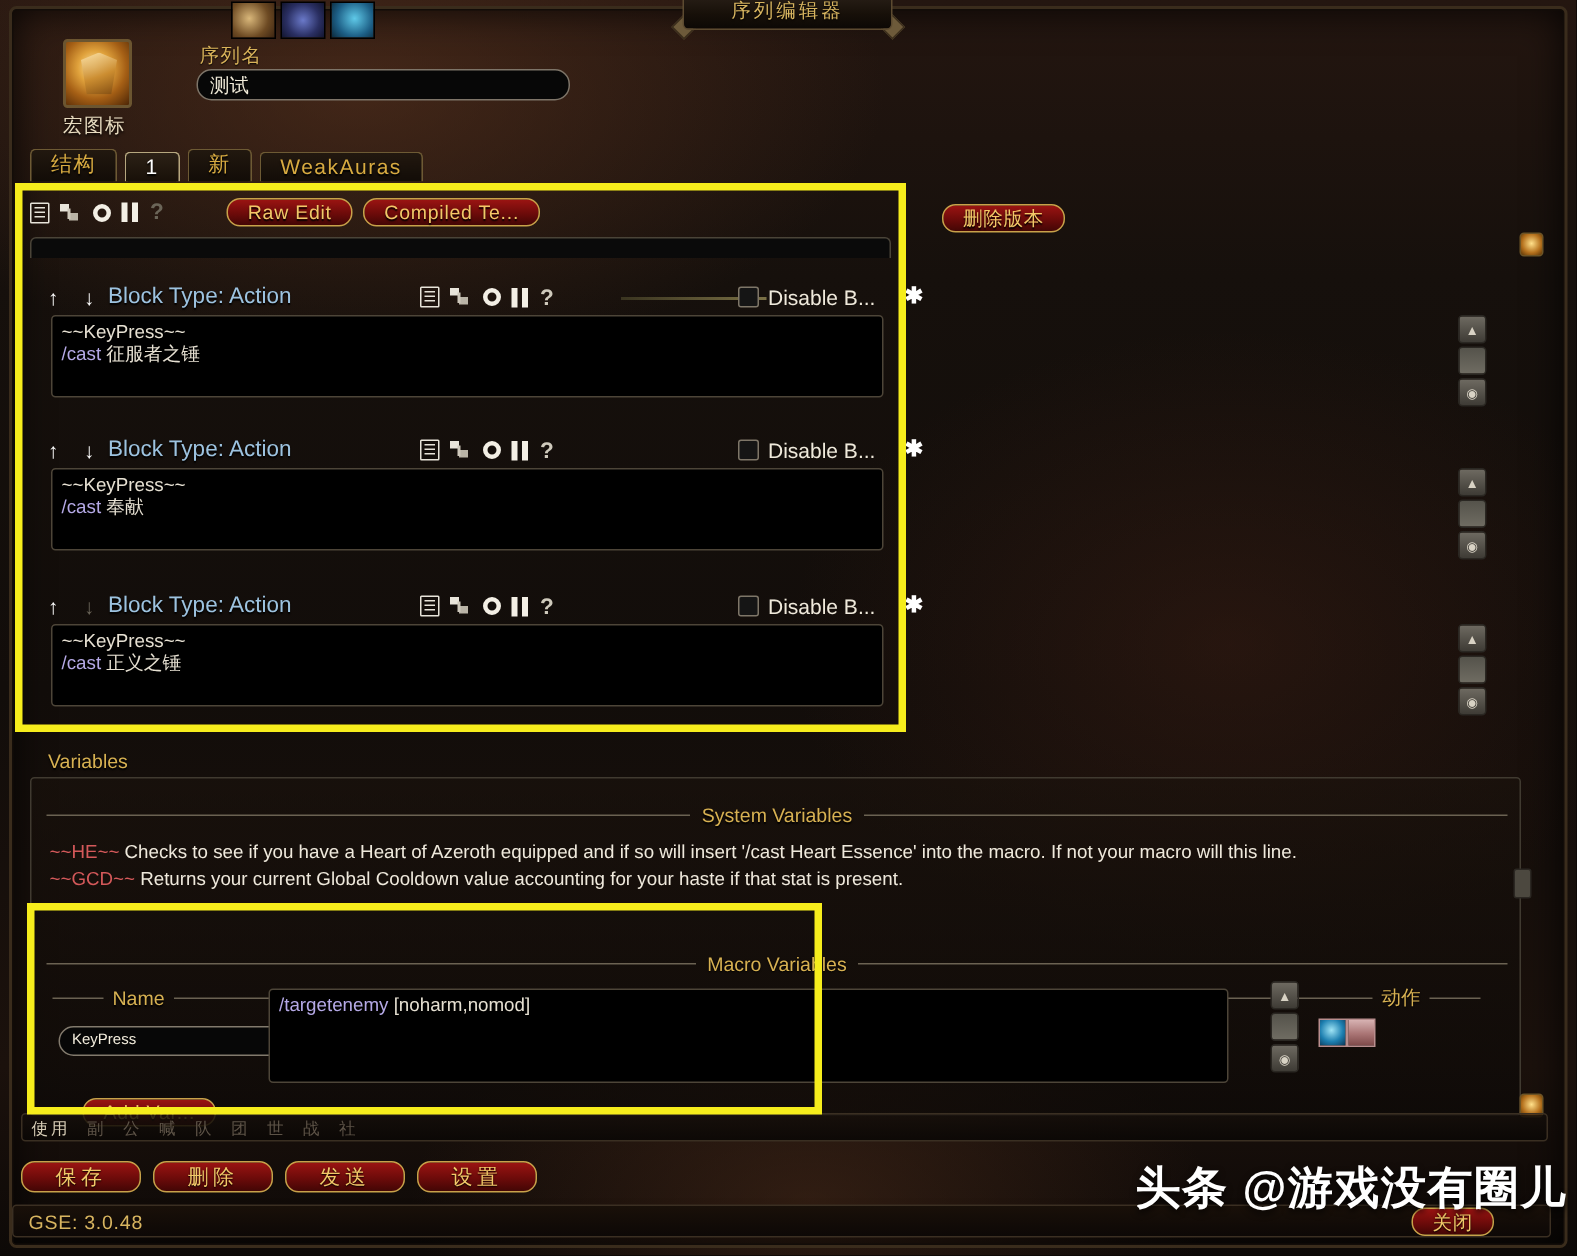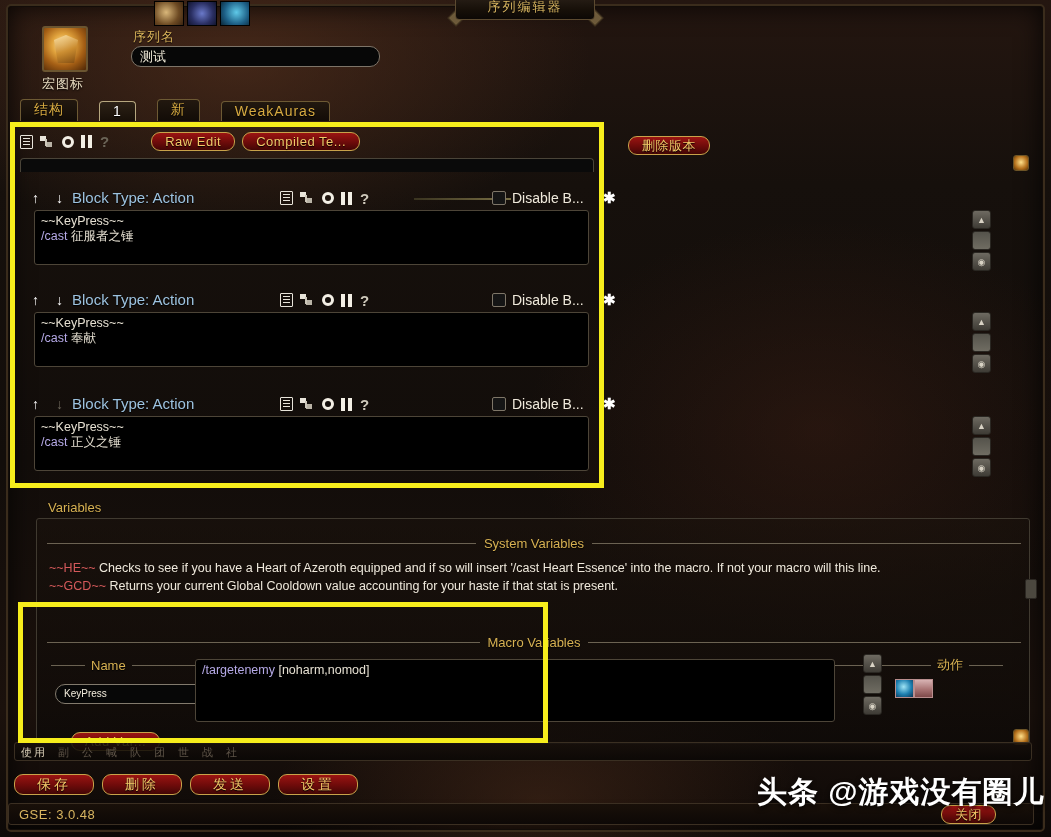--- a/index.html
+++ b/index.html
@@ -71,21 +71,21 @@
   
   .seqname-label { position: absolute; left: 133px; top: 28px; font-size: 13px; color: #d9b35a; letter-spacing: 1px; text-shadow: 0 1px 1px #000;}
   .seqname-input {
     position: absolute; left: 131px; top: 46px; width: 249px; height: 21px;
     background: #070707; border: 1px solid #7d7468; border-radius: 10px;
     color: #f0ead8; font-size: 13px; padding: 0 8px; line-height: 19px;
     font-family: "Liberation Sans", sans-serif;
   }
 
   
-  .tabbar { position: absolute; left: 20px; top: 99px; display: flex; gap: 21px; align-items: flex-end; }
+  .tabbar { position: absolute; left: 20px; top: 99px; display: flex; gap: 5px; align-items: flex-end; }
   .tab {
     padding: 1px 13px 2px; font-size: 14px; color: #d8ab41;
     border: 1px solid #6d5a34; border-bottom: none;
     border-radius: 4px 4px 0 0;
     background: linear-gradient(180deg, #22180f, #120c07);
     text-shadow: 0 1px 1px #000; letter-spacing: 1px;
   }
   .tab.active { color: #ffffff; border-color: #b6a77f; background: linear-gradient(180deg, #2c2116, #181008); }
 
   
@@ -177,21 +177,21 @@
   .sa {
     width: 19px; height: 19px; margin-bottom: 2px;
     background: linear-gradient(180deg, #6e6a61, #3e3b35);
     border: 1px solid #2a2722; border-radius: 3px;
     display: flex; align-items: center; justify-content: center;
     font-size: 9px; color: #d8d2c4;
   }
   .sa.blank { background: linear-gradient(180deg, #55534b, #6f6c62); }
 
   
-  .vars-panel { position: absolute; left: 34px; top: 498px; width: 996px; height: 248px; }
+  .vars-panel { position: absolute; left: 18px; top: 498px; width: 996px; height: 248px; }
   .vars-title { position: absolute; left: 14px; top: 2px; font-size: 13px; color: #d7b152; text-shadow: 0 1px 1px #000; }
   .vars-box {
     position: absolute; left: 2px; top: 20px; width: 994px; height: 226px;
     border: 1px solid #403a30; border-radius: 3px;
     background: linear-gradient(180deg, rgba(26,18,12,0.55), rgba(12,9,7,0.75));
   }
   .sect-hdr {
     position: absolute; left: 10px; width: 974px; height: 12px; top: 18px;
     display: flex; align-items: center; gap: 8px;
   }

